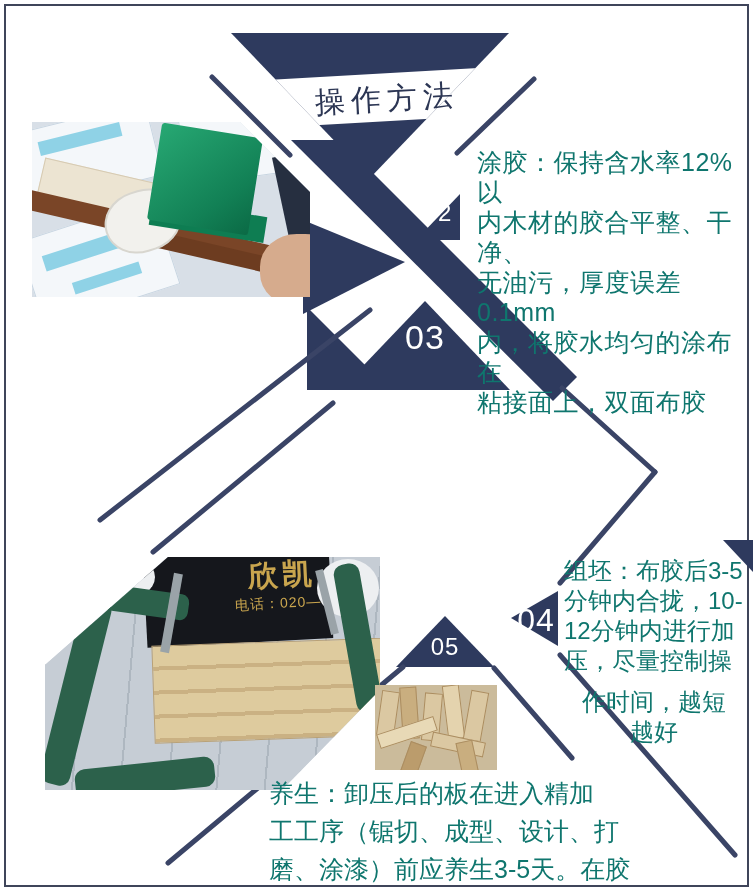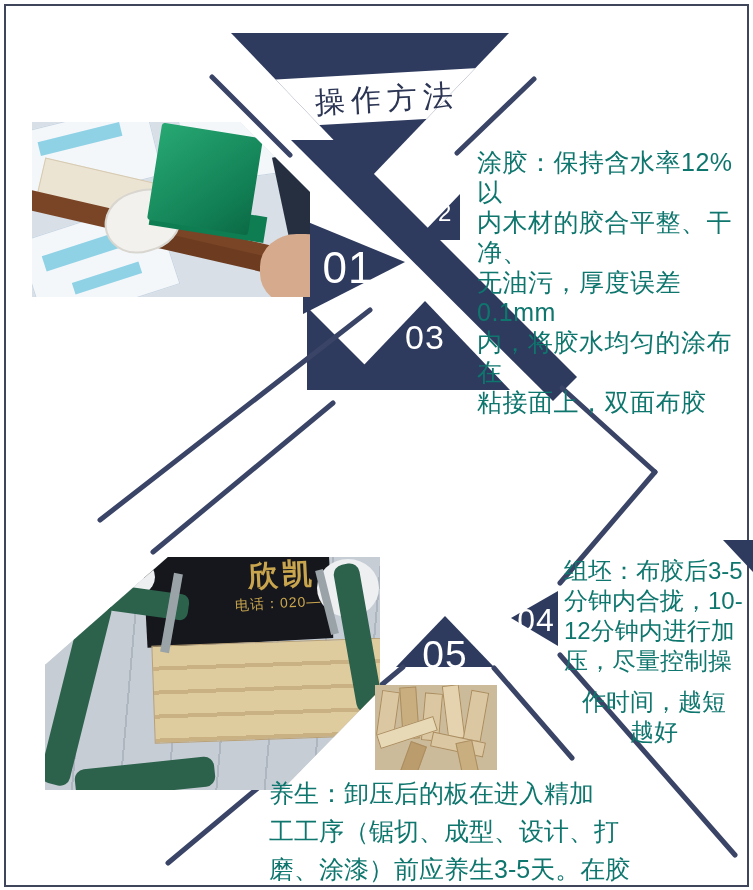--- a/index.html
+++ b/index.html
@@ -15,21 +15,21 @@
   .t1{left:25px;top:296px;font-size:28px;line-height:38px;letter-spacing:2px;}
   .t2{left:477px;top:147px;font-size:25px;line-height:30px;letter-spacing:0.5px;}
   .t3{left:305px;top:412px;font-size:27px;line-height:36px;letter-spacing:1px;}
   .t4{left:564px;top:556px;width:190px;font-size:24px;line-height:30px;}
   .t4b{left:564px;top:676px;width:180px;font-size:24px;line-height:30px;text-align:center;margin-top:11px;}
   .t5{left:269px;top:774px;font-size:25px;line-height:38px;}
   .n1{left:300px;top:243px;width:96px;font-size:44px;}
   .n2{left:400px;top:199px;width:76px;font-size:24px;}
   .n3{left:387px;top:318px;width:76px;font-size:34px;}
   .n4{left:506px;top:602px;width:60px;font-size:32px;}
-  .n5{left:415px;top:633px;width:60px;font-size:39px;}
+  .n5{left:415px;top:633px;width:60px;font-size:24px;}
   
   .photo{overflow:hidden;}
   #photo1{left:32px;top:122px;width:278px;height:175px;background:#d8dfe7;
           clip-path:polygon(0 0,74.8% 0,100% 40%,100% 100%,0 100%);}
   .pkg{position:absolute;background:#f4f7fa;border:1px solid #c8d5e1;}
   .cyan{position:absolute;background:#8fd2e6;}
   #greenbox{position:absolute;left:122px;top:8px;width:102px;height:98px;
             background:linear-gradient(135deg,#27a873 0%,#128055 70%,#0b6a45 100%);
             transform:rotate(9deg);border-radius:3px;}
   #greenlip{position:absolute;left:118px;top:86px;width:116px;height:26px;background:#0e7d52;
@@ -148,21 +148,20 @@
     <div class="chip" style="left:70px;top:0px;width:15px;height:52px;transform:rotate(-7deg);background:#e4d3ae;"></div>
     <div class="chip" style="left:92px;top:6px;width:16px;height:48px;transform:rotate(10deg);"></div>
     <div class="chip" style="left:2px;top:40px;width:58px;height:13px;transform:rotate(-18deg);background:#e8d9b6;"></div>
     <div class="chip" style="left:30px;top:58px;width:15px;height:30px;transform:rotate(20deg);background:#bb9c6c;"></div>
     <div class="chip" style="left:56px;top:52px;width:52px;height:13px;transform:rotate(12deg);"></div>
     <div class="chip" style="left:84px;top:56px;width:15px;height:34px;transform:rotate(-12deg);background:#c9ae7f;"></div>
   </div>
 
   <div class="title">操作方法</div>
 
-  <div class="num n1">01</div>
   <div class="num n2">02</div>
   <div class="num n3">03</div>
   <div class="num n4">04</div>
   <div class="num n5">05</div>
 
   <div class="txt t2">涂胶：保持含水率12%以
 内木材的胶合平整、干净、
 无油污，厚度误差0.1mm
 内，将胶水均匀的涂布在
 粘接面上，双面布胶</div>

